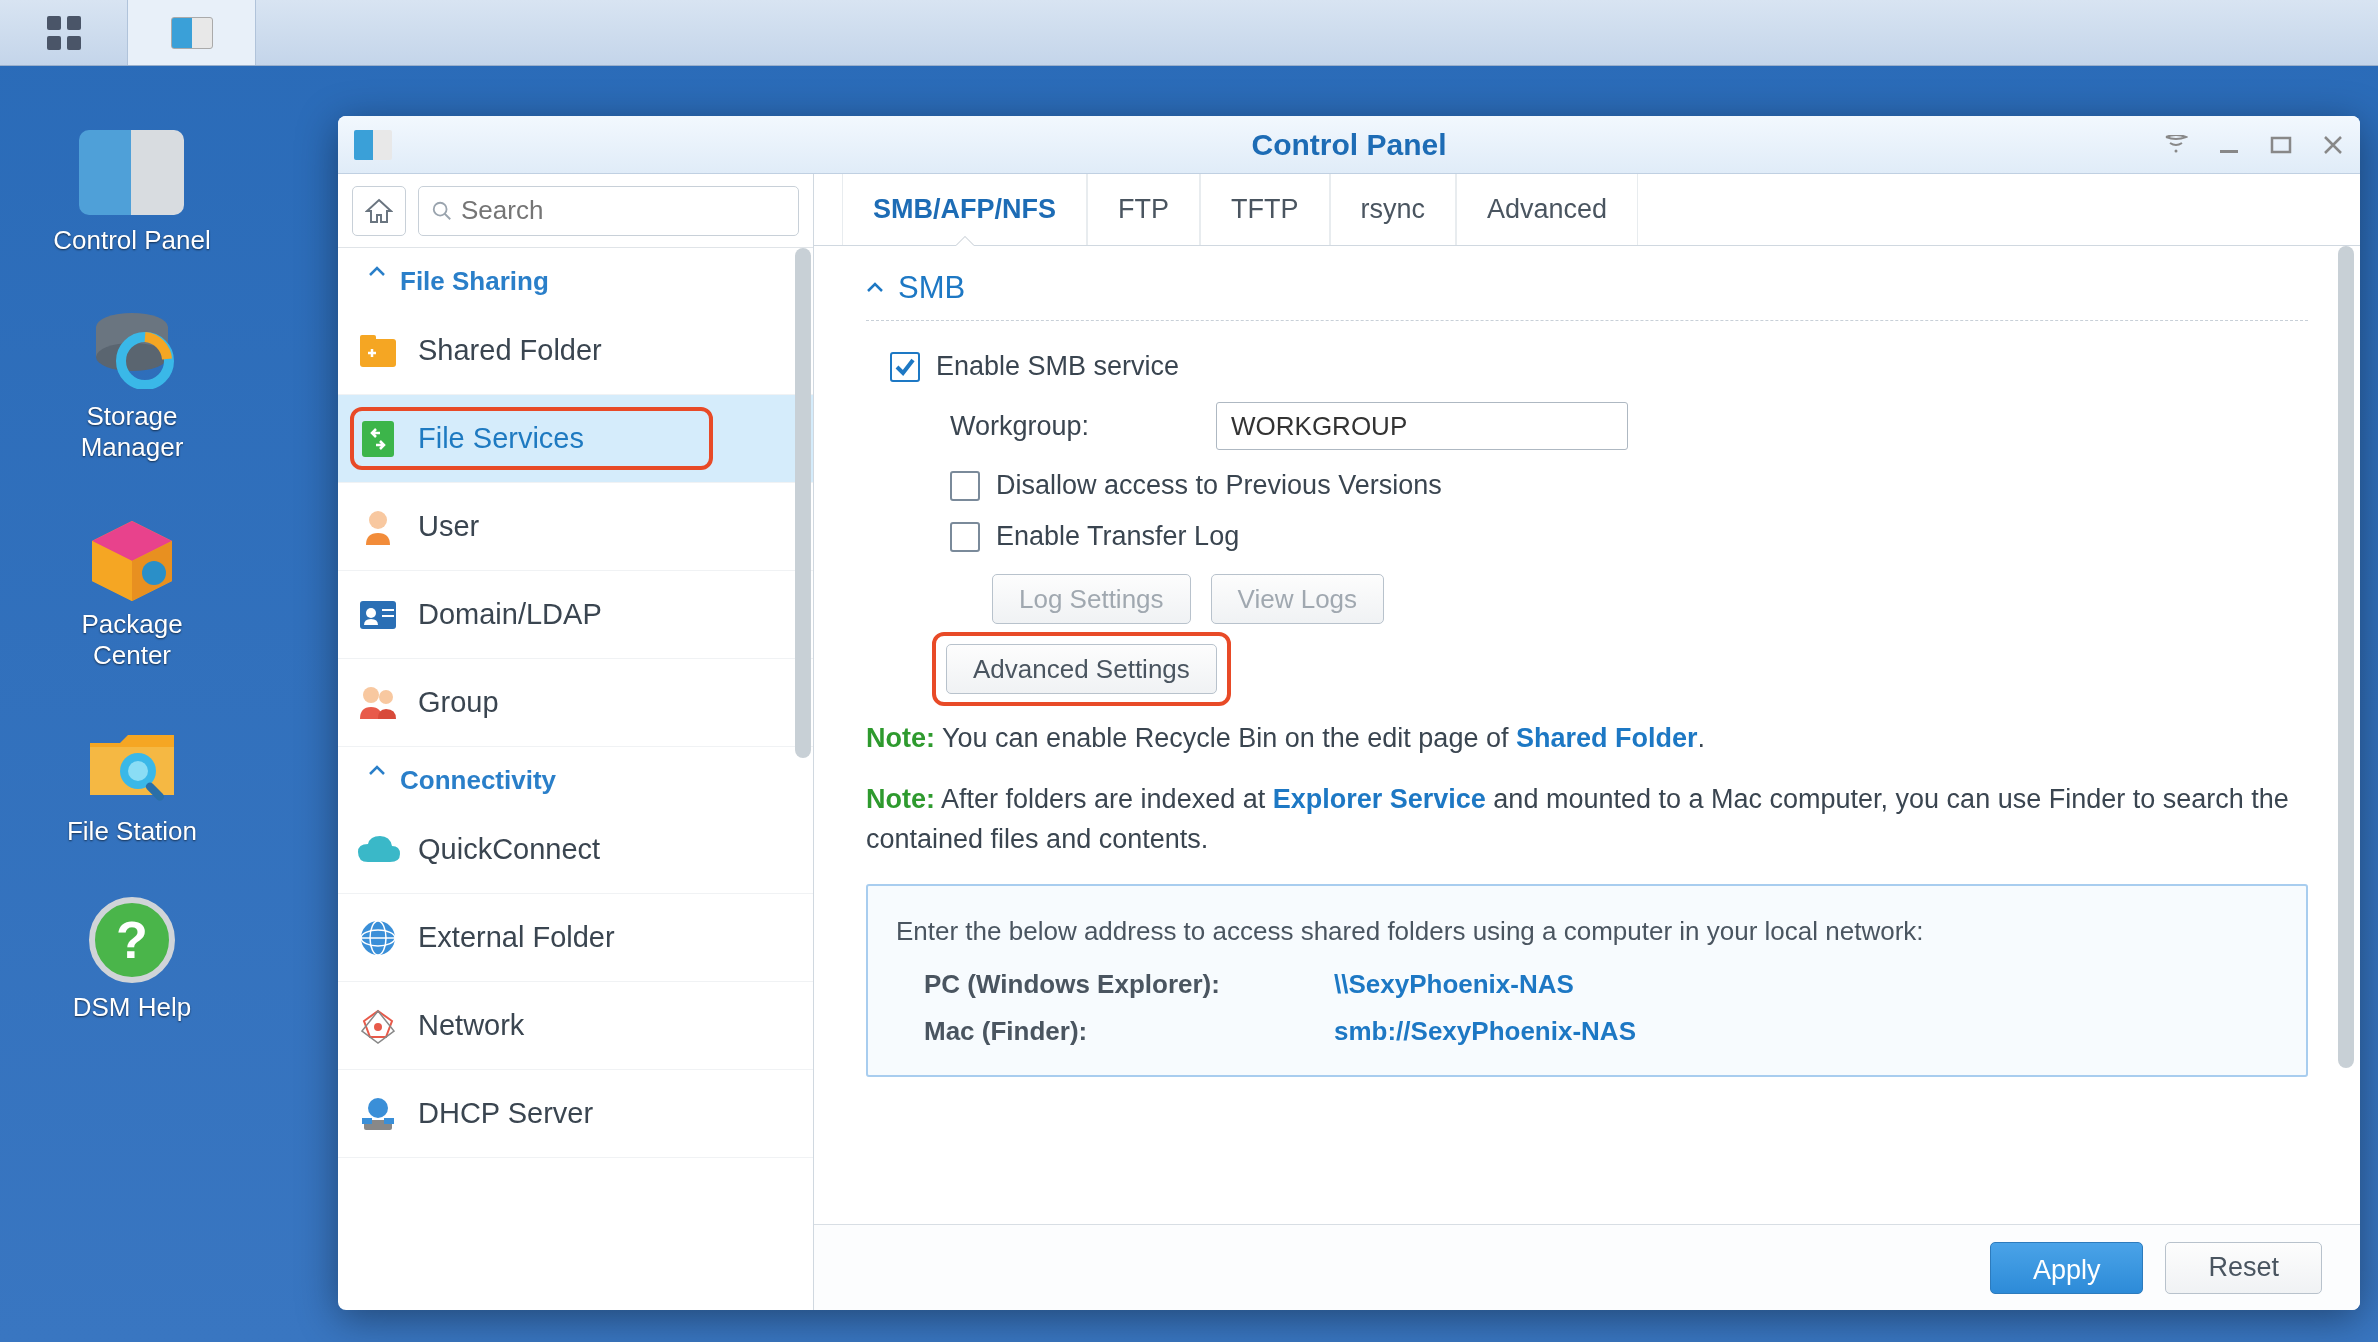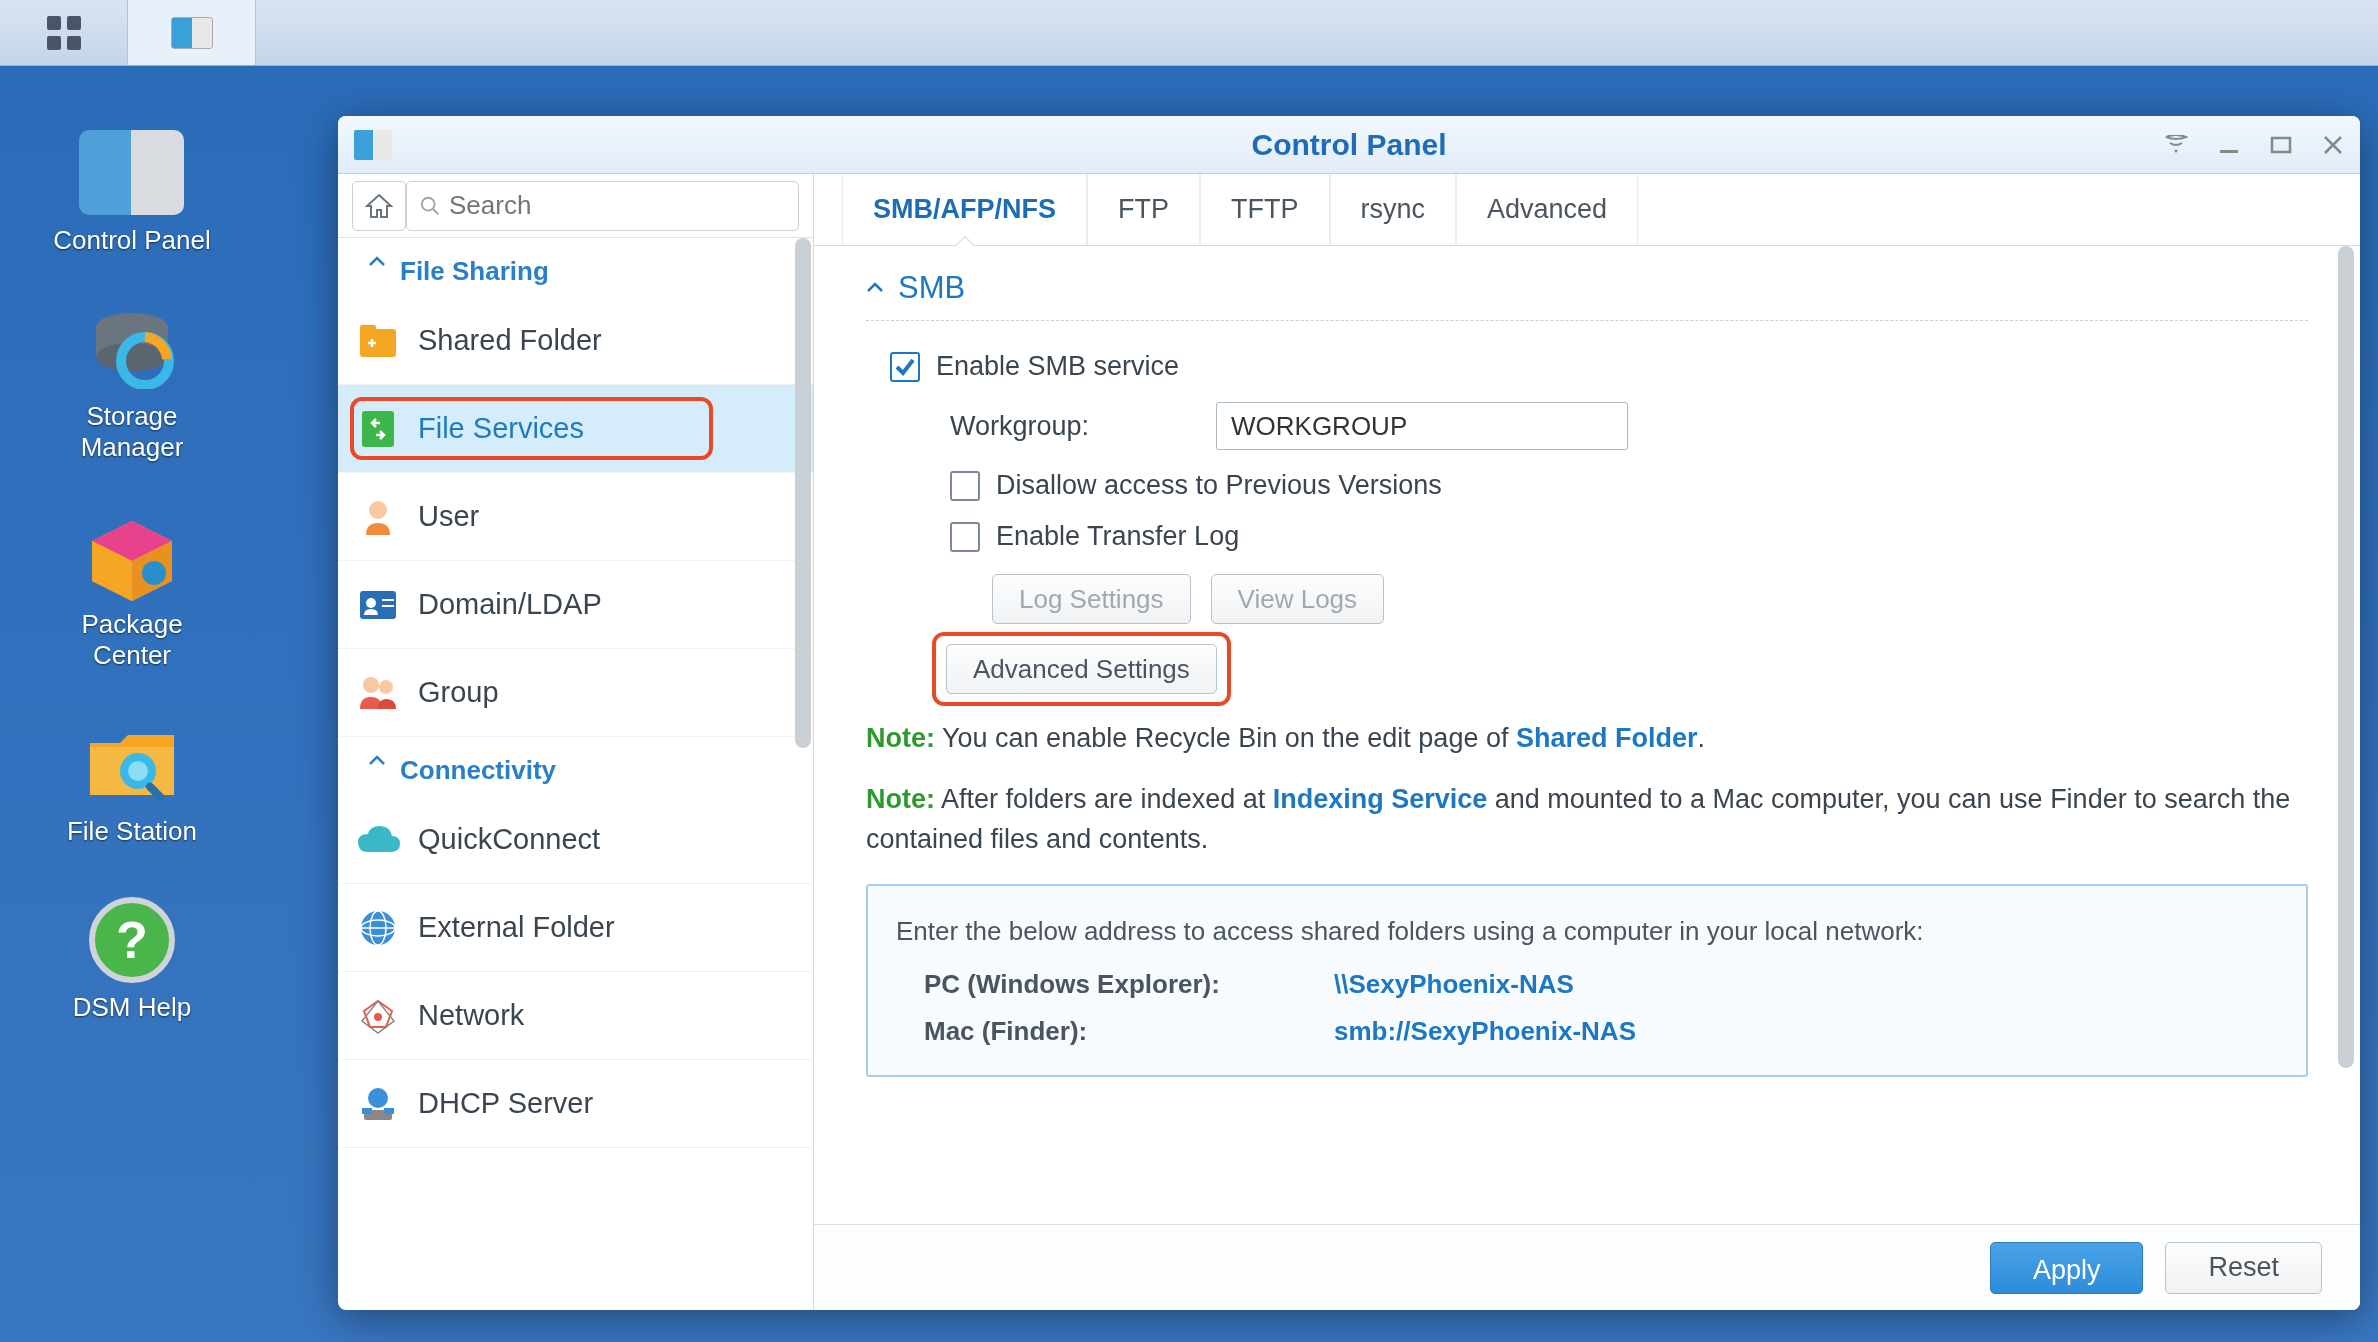--- a/index.html
+++ b/index.html
@@ -24,21 +24,21 @@
 .titlebar { height: 58px; background: linear-gradient(to bottom, #f2f8fe, #e0ecf8); display: flex; align-items: center; border-bottom: 1px solid #c0d0e2; position: relative; }
 .titlebar .icon { margin-left: 16px; width: 38px; height: 30px; background: linear-gradient(to right, #3aa0d8 50%, #e8e8e8 50%); border-radius: 2px; }
 .titlebar .title { position: absolute; left: 50%; transform: translateX(-50%); color: #1d6cb5; font-size: 30px; font-weight: 600; }
 .titlebar .controls { margin-left: auto; margin-right: 16px; display: flex; gap: 30px; color: #888; font-size: 26px; }
 .titlebar .controls span { cursor: pointer; display:inline-flex; align-items:center; }
 
 .win-body { flex: 1; display: flex; overflow: hidden; }
 
 
 .sidebar { width: 476px; border-right: 1px solid #d0d8e0; display: flex; flex-direction: column; position: relative; }
-.side-head { height: 64px; display: flex; align-items: center; padding: 0 14px; border-bottom: 1px solid #e0e4e8; }
+.side-head { height: 74px; display: flex; align-items: center; padding: 0 14px; gap: 12px; border-bottom: 1px solid #e0e4e8; }
 .home-btn { width: 54px; height: 50px; border: 1px solid #c8d0d8; border-radius: 5px; background: #fff; display: flex; align-items: center; justify-content: center; cursor: pointer; }
 .search-wrap { flex: 1; height: 50px; border: 1px solid #c8d0d8; border-radius: 5px; background: #fff; display: flex; align-items: center; padding: 0 12px; gap: 8px; }
 .search-wrap input { border: none; outline: none; font-size: 26px; color: #666; width: 100%; background: transparent; }
 
 .side-scroll { flex: 1; overflow-y: auto; position: relative; }
 .side-section { padding: 18px 22px 10px 30px; color: #2a7fc9; font-size: 26px; font-weight: 600; display: flex; align-items: flex-start; gap: 14px; cursor: pointer; }
 .side-section svg { flex-shrink: 0; }
 .side-item { height: 88px; display: flex; align-items: center; padding: 0 22px 0 18px; gap: 18px; font-size: 29px; color: #3a4550; cursor: pointer; position: relative; border-bottom: 1px solid #f0f2f4; }
 .side-item.selected { background: #d5ecfb; color: #1e7ac1; }
 .side-item .iicon { width: 44px; height: 44px; display:flex; align-items:center; justify-content:center; flex-shrink: 0; }
@@ -395,21 +395,21 @@
         <div class="adv-wrap">
           <button class="btn">Advanced Settings</button>
           <div class="highlight-ring"></div>
         </div>
 
         <div class="note">
           <span class="nlabel">Note:</span><span> You can enable Recycle Bin on the edit page of </span><a href="#">Shared Folder</a><span>.</span>
         </div>
 
         <div class="note">
-          <span class="nlabel">Note:</span><span> After folders are indexed at </span><a href="#">Indexing Service</a><span> and mounted to a Mac computer, you can use Finder to search the contained files and contents.</span>
+          <span class="nlabel">Note:</span><span> After folders are indexed at </span><a href="#">Explorer Service</a><span> and mounted to a Mac computer, you can use Finder to search the contained files and contents.</span>
         </div>
 
         <div class="addr-box">
           <div class="intro">Enter the below address to access shared folders using a computer in your local network:</div>
           <div class="addr-row">
             <div class="k">PC (Windows Explorer):</div>
             <div class="v">\\SexyPhoenix-NAS</div>
           </div>
           <div class="addr-row">
             <div class="k">Mac (Finder):</div>

